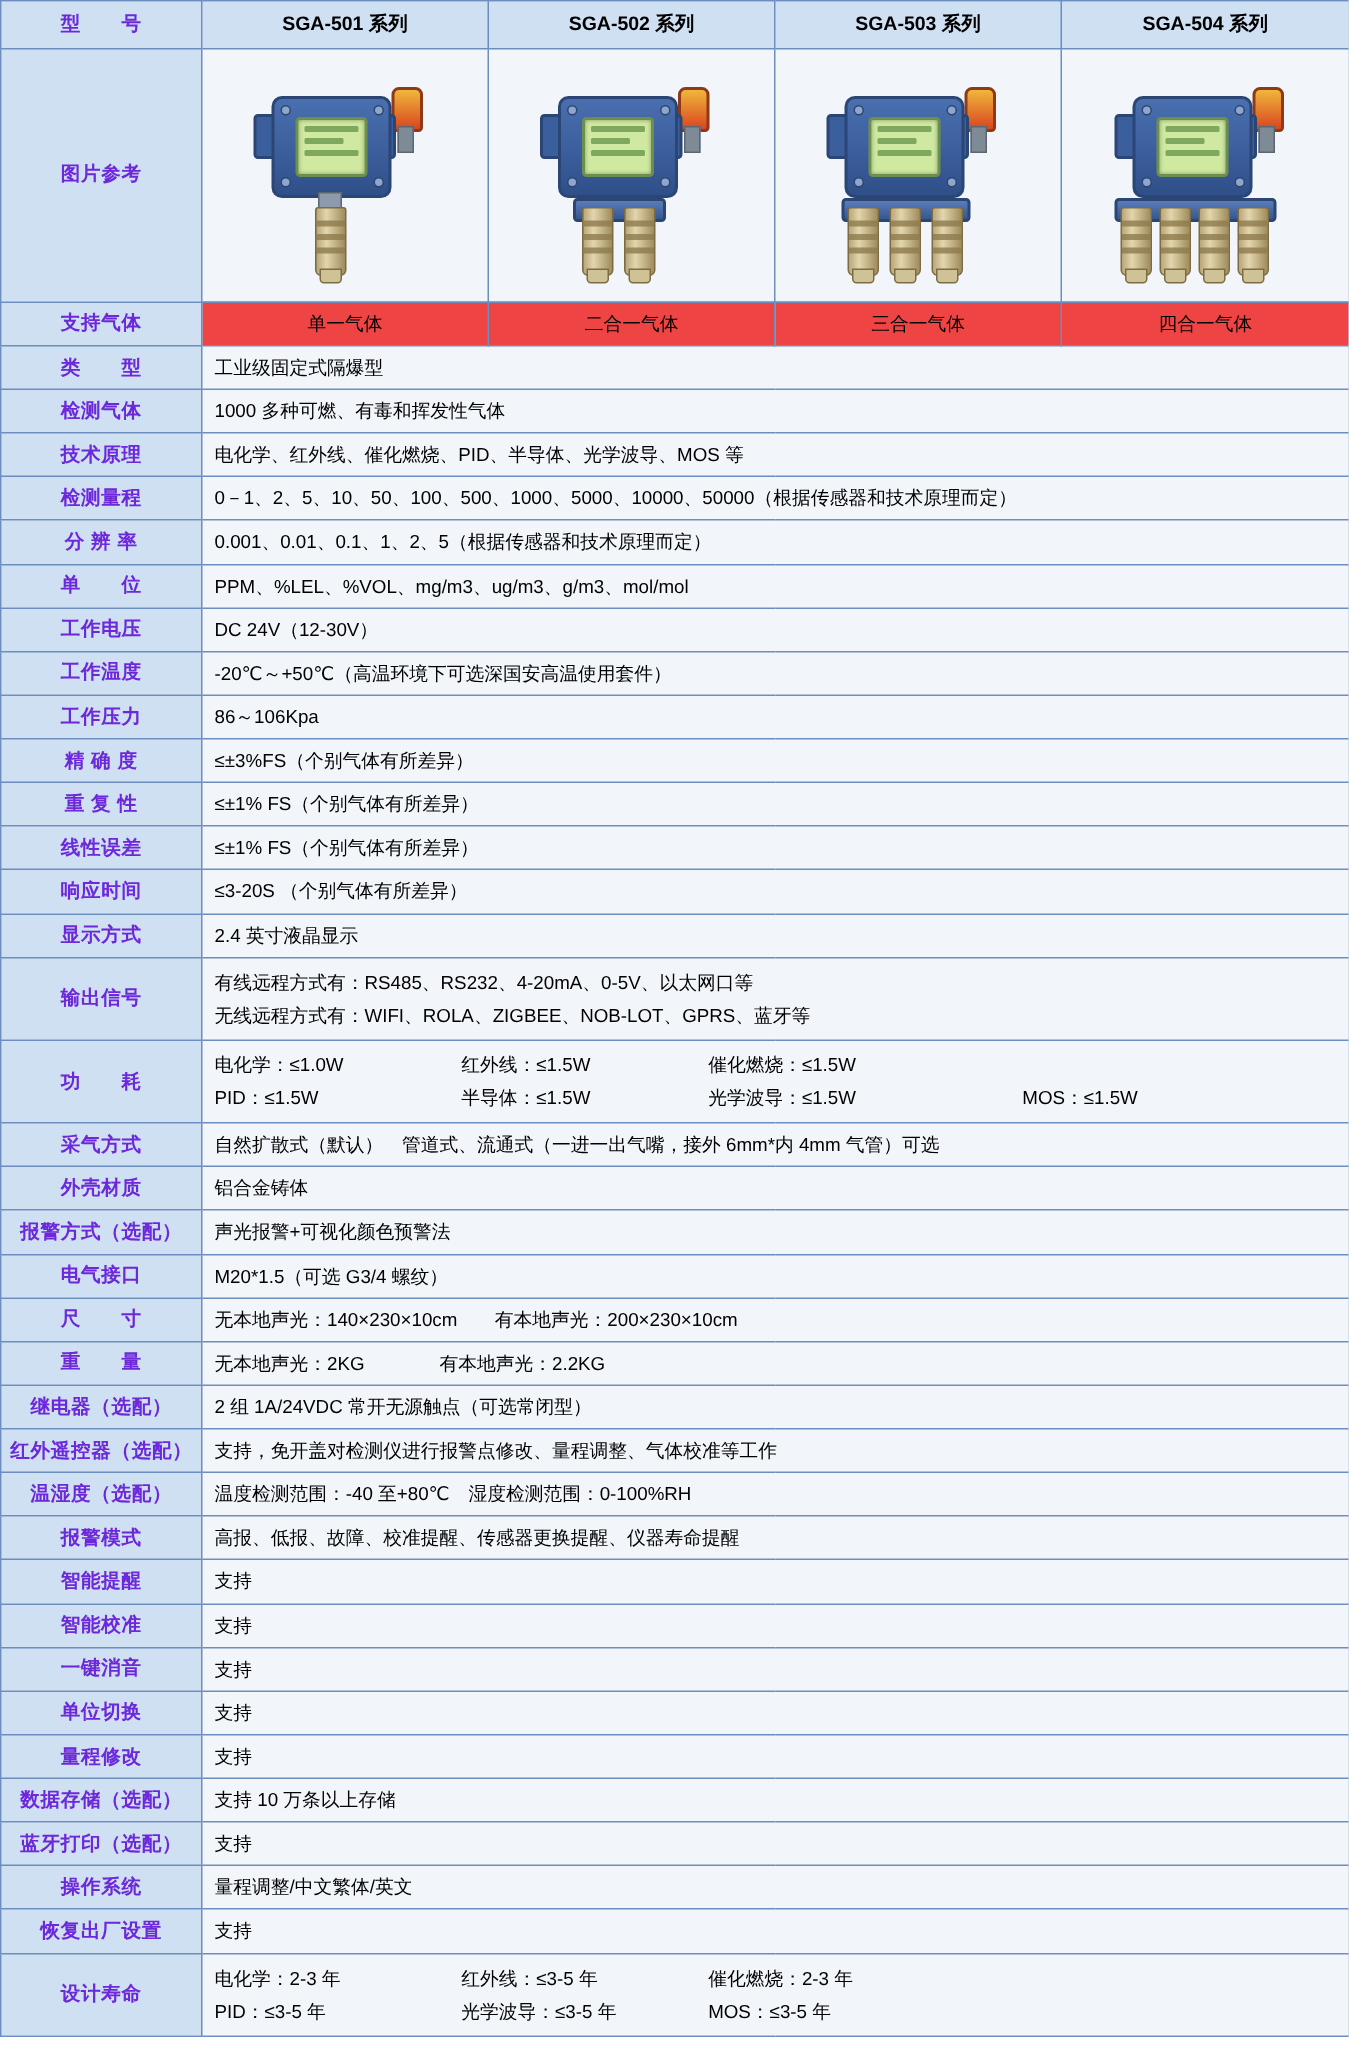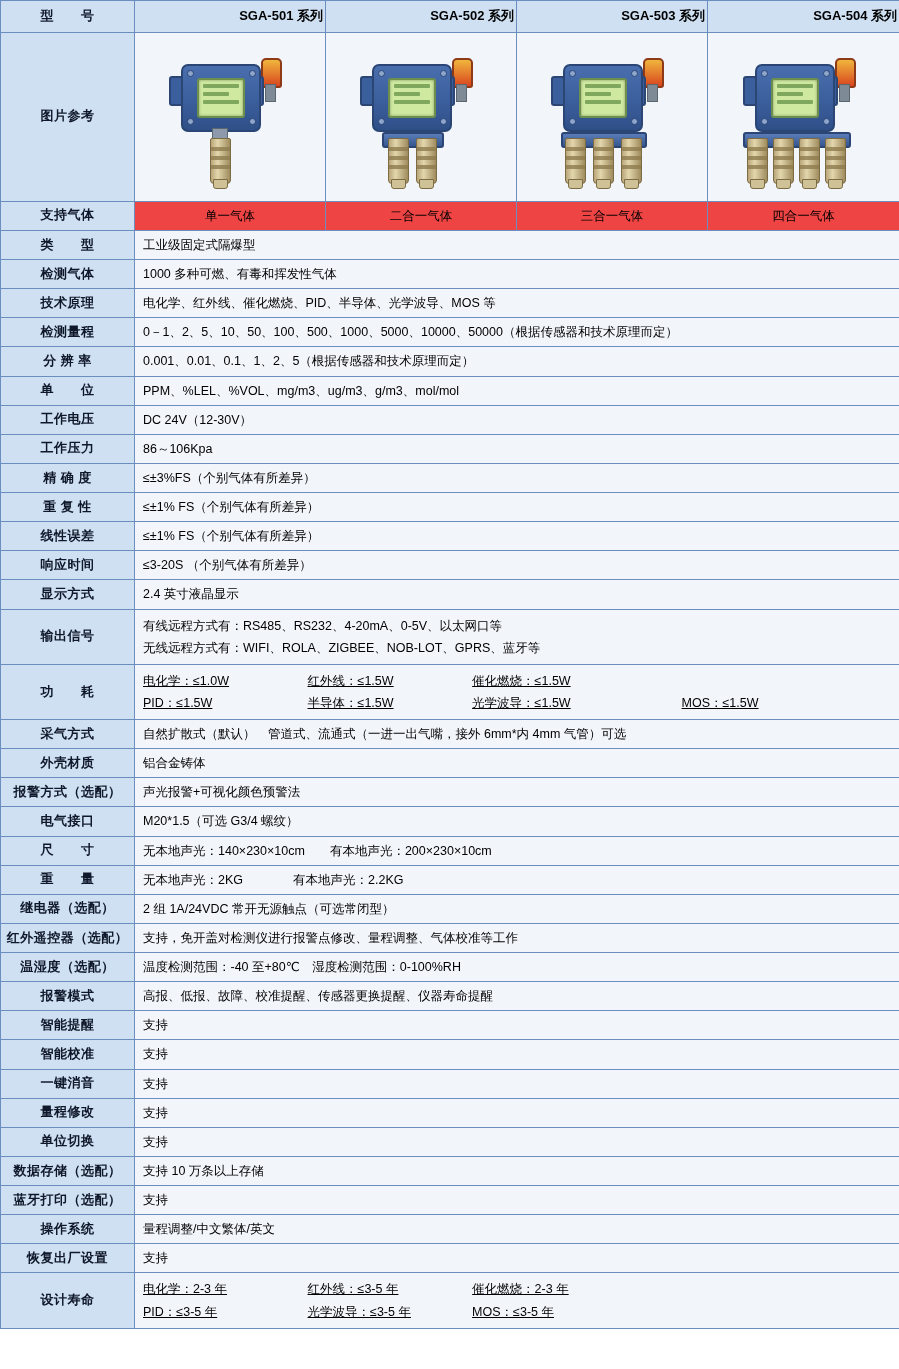--- a/index.html
+++ b/index.html
@@ -17,50 +17,50 @@
     vertical-align:middle;
     font-size:12.5px;
     line-height:1.45;
   }
   .lbl{
     width:134px;
     background:#cfe0f3;
     text-align:center;
     font-weight:bold;
     letter-spacing:0.5px;
-    color:#0f172a;
+    color:#6d28d9;
     padding:4px 2px;
     font-size:13px;
   }
   .val{
     background:#f2f6fb;
     padding:5px 8px;
     text-align:left;
   }
   .hdr{
     background:#cfe0f3;
-    text-align:right;
+    text-align:center;
     font-weight:bold;
     font-size:13px;
     padding:6px 2px;
   }
   .imgcell{
     background:#f2f6fb;
     text-align:center;
     padding:4px 2px;
     height:160px;
   }
   .gascell{
     background:#ef4444;
     text-align:center;
     padding:5px 2px;
     font-size:12.5px;
   }
   .pad-line{display:block;padding:2px 0;}
-  .cols{display:flex;flex-wrap:wrap;text-decoration:underline;}
+  .cols{display:flex;flex-wrap:wrap;}
   .cols .c{box-sizing:border-box;padding:2px 0;}
   .w-25{width:25%;}
   .w-22{width:22%;}
   .w-28{width:28%;}
 
   
   .dev{position:relative;width:150px;height:150px;margin:0 auto;}
   .dev .body{
     position:absolute;left:26px;top:22px;width:76px;height:64px;
     background:linear-gradient(180deg,#4a6fae 0%,#3b5e9c 55%,#2f4f88 100%);
@@ -312,20 +312,24 @@
   </tr>
   <tr>
     <td class="lbl">单　　位</td>
     <td class="val" colspan="4">PPM、%LEL、%VOL、mg/m3、ug/m3、g/m3、mol/mol</td>
   </tr>
   <tr>
     <td class="lbl">工作电压</td>
     <td class="val" colspan="4">DC 24V（12-30V）</td>
   </tr>
   <tr>
+    <td class="lbl">工作温度</td>
+    <td class="val" colspan="4">-20℃～+50℃（高温环境下可选深国安高温使用套件）</td>
+  </tr>
+  <tr>
     <td class="lbl">工作压力</td>
     <td class="val" colspan="4">86～106Kpa</td>
   </tr>
   <tr>
     <td class="lbl">精 确 度</td>
     <td class="val" colspan="4">≤±3%FS（个别气体有所差异）</td>
   </tr>
   <tr>
     <td class="lbl">重 复 性</td>
     <td class="val" colspan="4">≤±1% FS（个别气体有所差异）</td>
@@ -413,25 +417,25 @@
   </tr>
   <tr>
     <td class="lbl">智能校准</td>
     <td class="val" colspan="4">支持</td>
   </tr>
   <tr>
     <td class="lbl">一键消音</td>
     <td class="val" colspan="4">支持</td>
   </tr>
   <tr>
+    <td class="lbl">单位切换</td>
+    <td class="val" colspan="4">支持</td>
+  </tr>
+  <tr>
     <td class="lbl">量程修改</td>
-    <td class="val" colspan="4">支持</td>
-  </tr>
-  <tr>
-    <td class="lbl">单位切换</td>
     <td class="val" colspan="4">支持</td>
   </tr>
   <tr>
     <td class="lbl">数据存储（选配）</td>
     <td class="val" colspan="4">支持 10 万条以上存储</td>
   </tr>
   <tr>
     <td class="lbl">蓝牙打印（选配）</td>
     <td class="val" colspan="4">支持</td>
   </tr>

